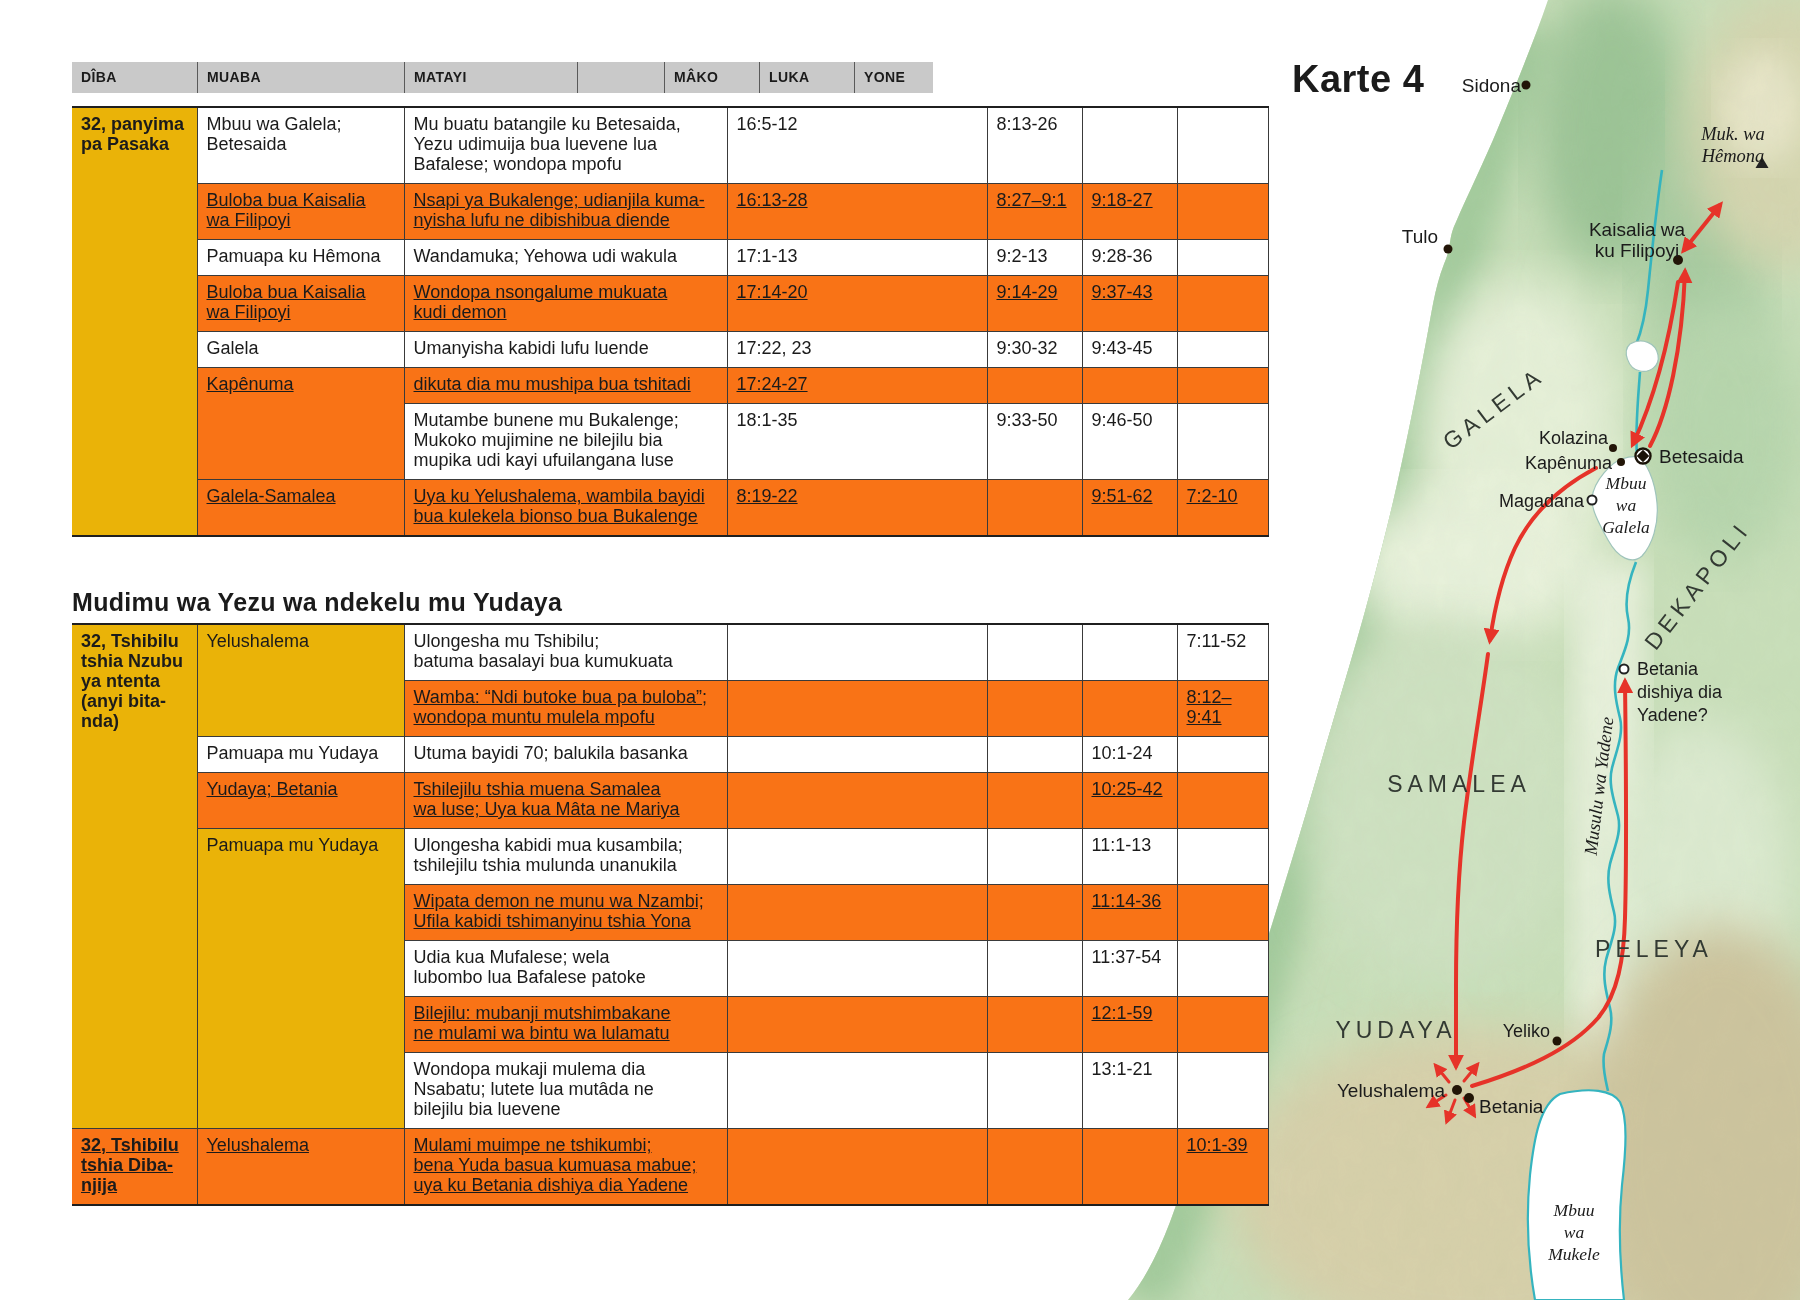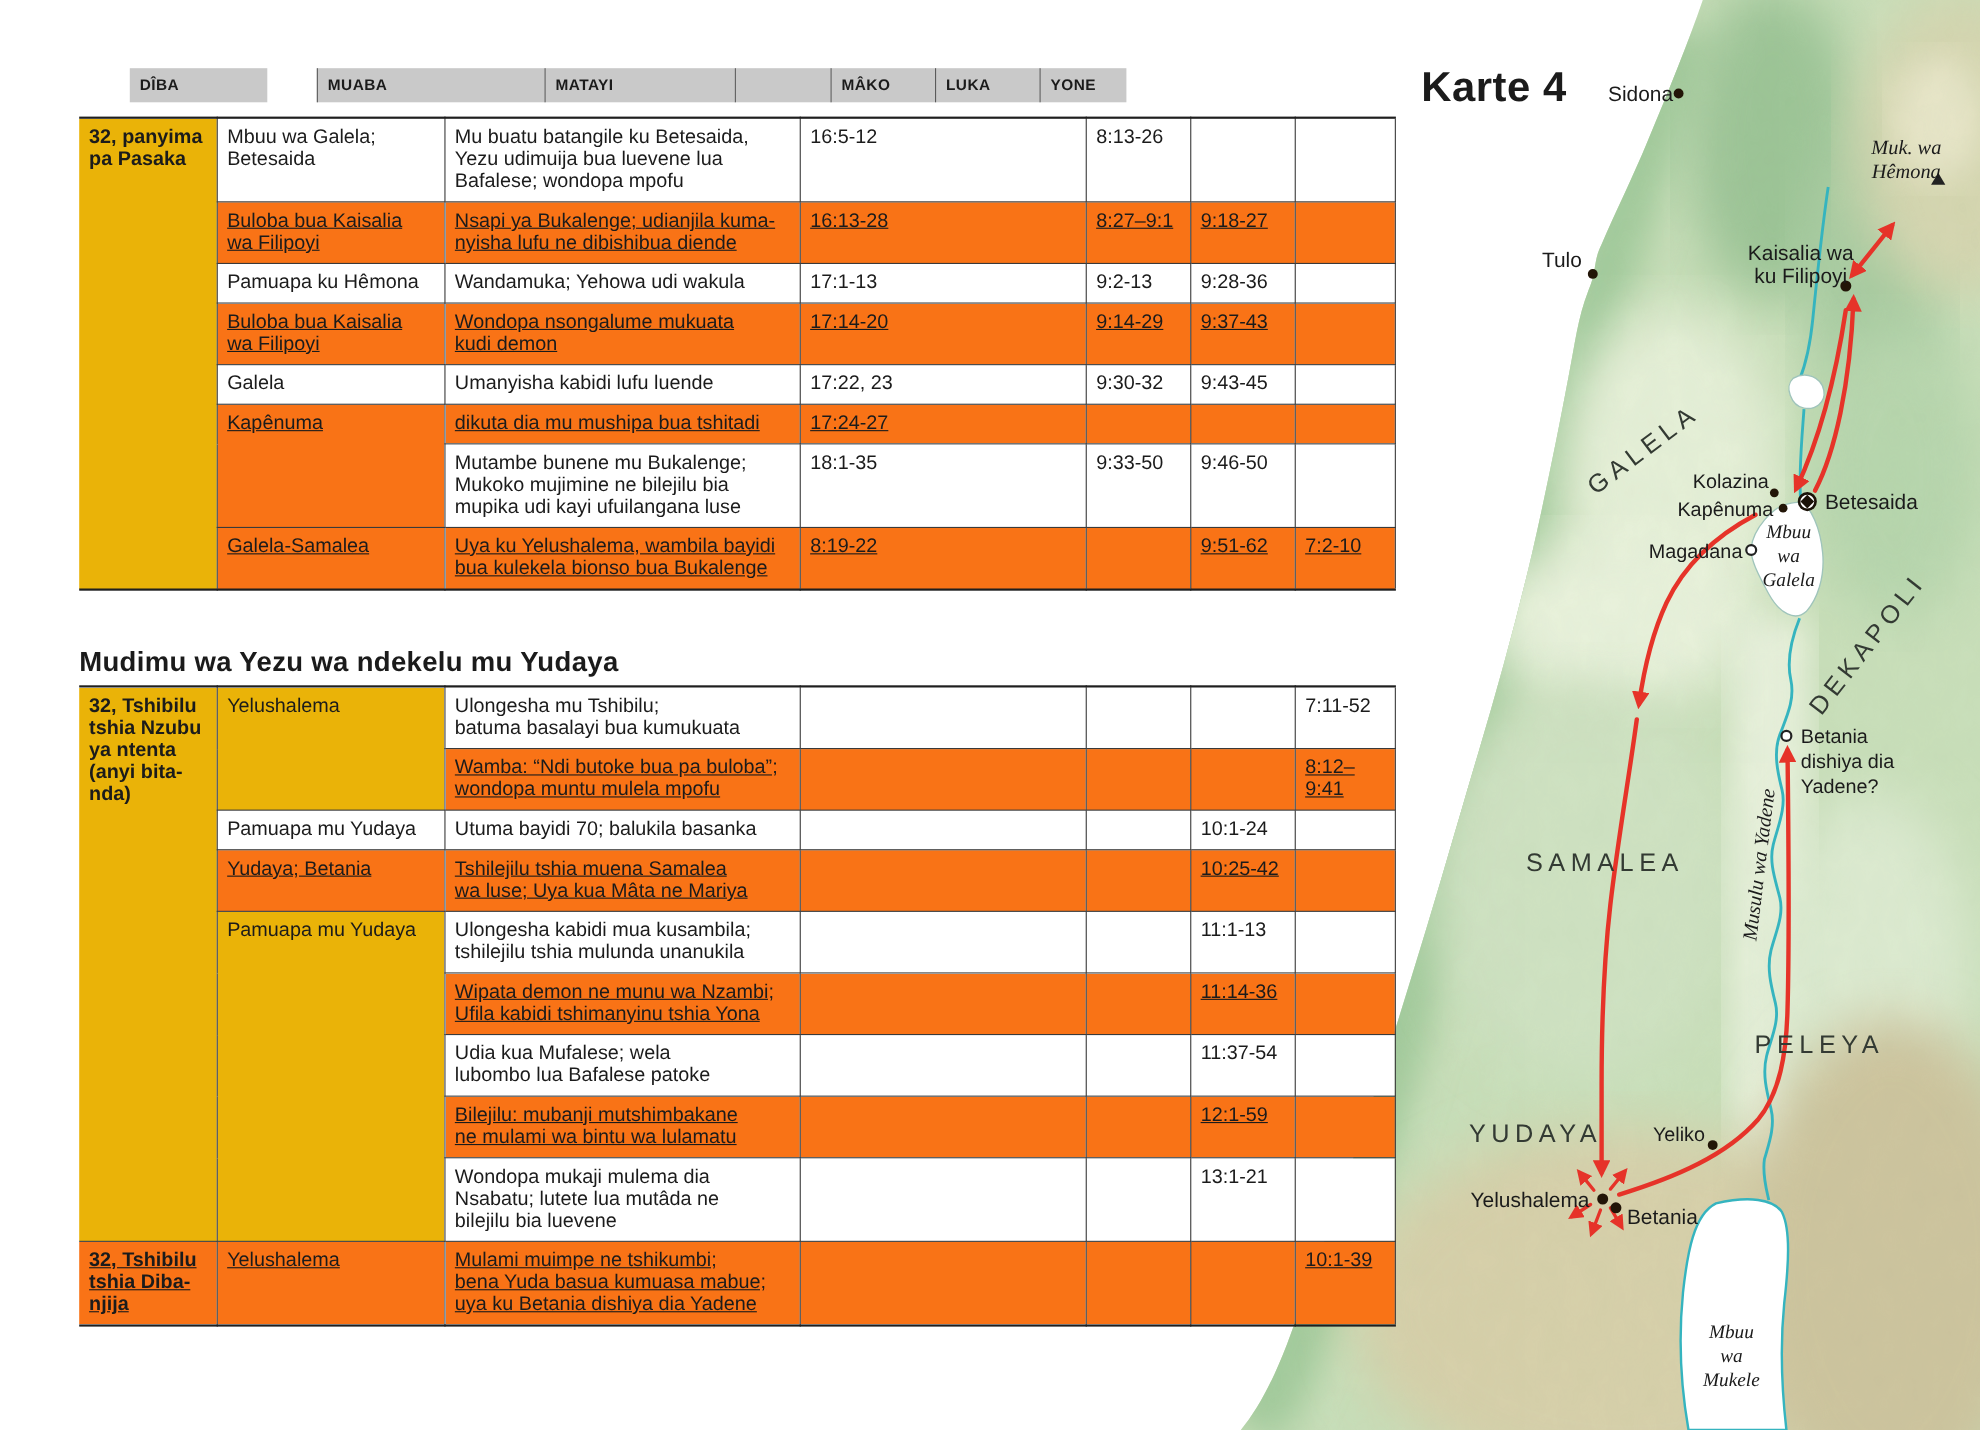--- a/index.html
+++ b/index.html
@@ -176,22 +176,22 @@
     <text class="t-water" x="1626" y="489" text-anchor="middle">Mbuu</text>
     <text class="t-water" x="1626" y="511" text-anchor="middle">wa</text>
     <text class="t-water" x="1626" y="533" text-anchor="middle">Galela</text>
     <text class="t-water2" x="1599" y="792" text-anchor="middle" transform="rotate(-83 1599 786)">Musulu wa Yadene</text>
     <text class="t-water" x="1574" y="1216" text-anchor="middle">Mbuu</text>
     <text class="t-water" x="1574" y="1238" text-anchor="middle">wa</text>
     <text class="t-water" x="1574" y="1260" text-anchor="middle">Mukele</text>
   </svg>
 
   <div class="thead" id="thead">
-      <div class="hcell" style="width: 125px; margin-left: 46px;">DÎBA</div>
-      <div class="hcell" style="width: 207px; margin-left: 45px;">MUABA</div>
+      <div class="hcell" style="width: 125px;">DÎBA</div>
+      <div class="hcell" style="width: 207px;">MUABA</div>
       <div class="hcell" style="width: 173px;">MATAYI</div>
       <div class="hcell" style="width: 87px;"></div>
       <div class="hcell" style="width: 95px;">MÂKO</div>
       <div class="hcell" style="width: 95px;">LUKA</div>
       <div class="hcell" style="width: 79px;">YONE</div>
     </div>
 
   <table class="datatable" id="table1">
     <colgroup id="cg1">
         <col style="width: 125px;">

